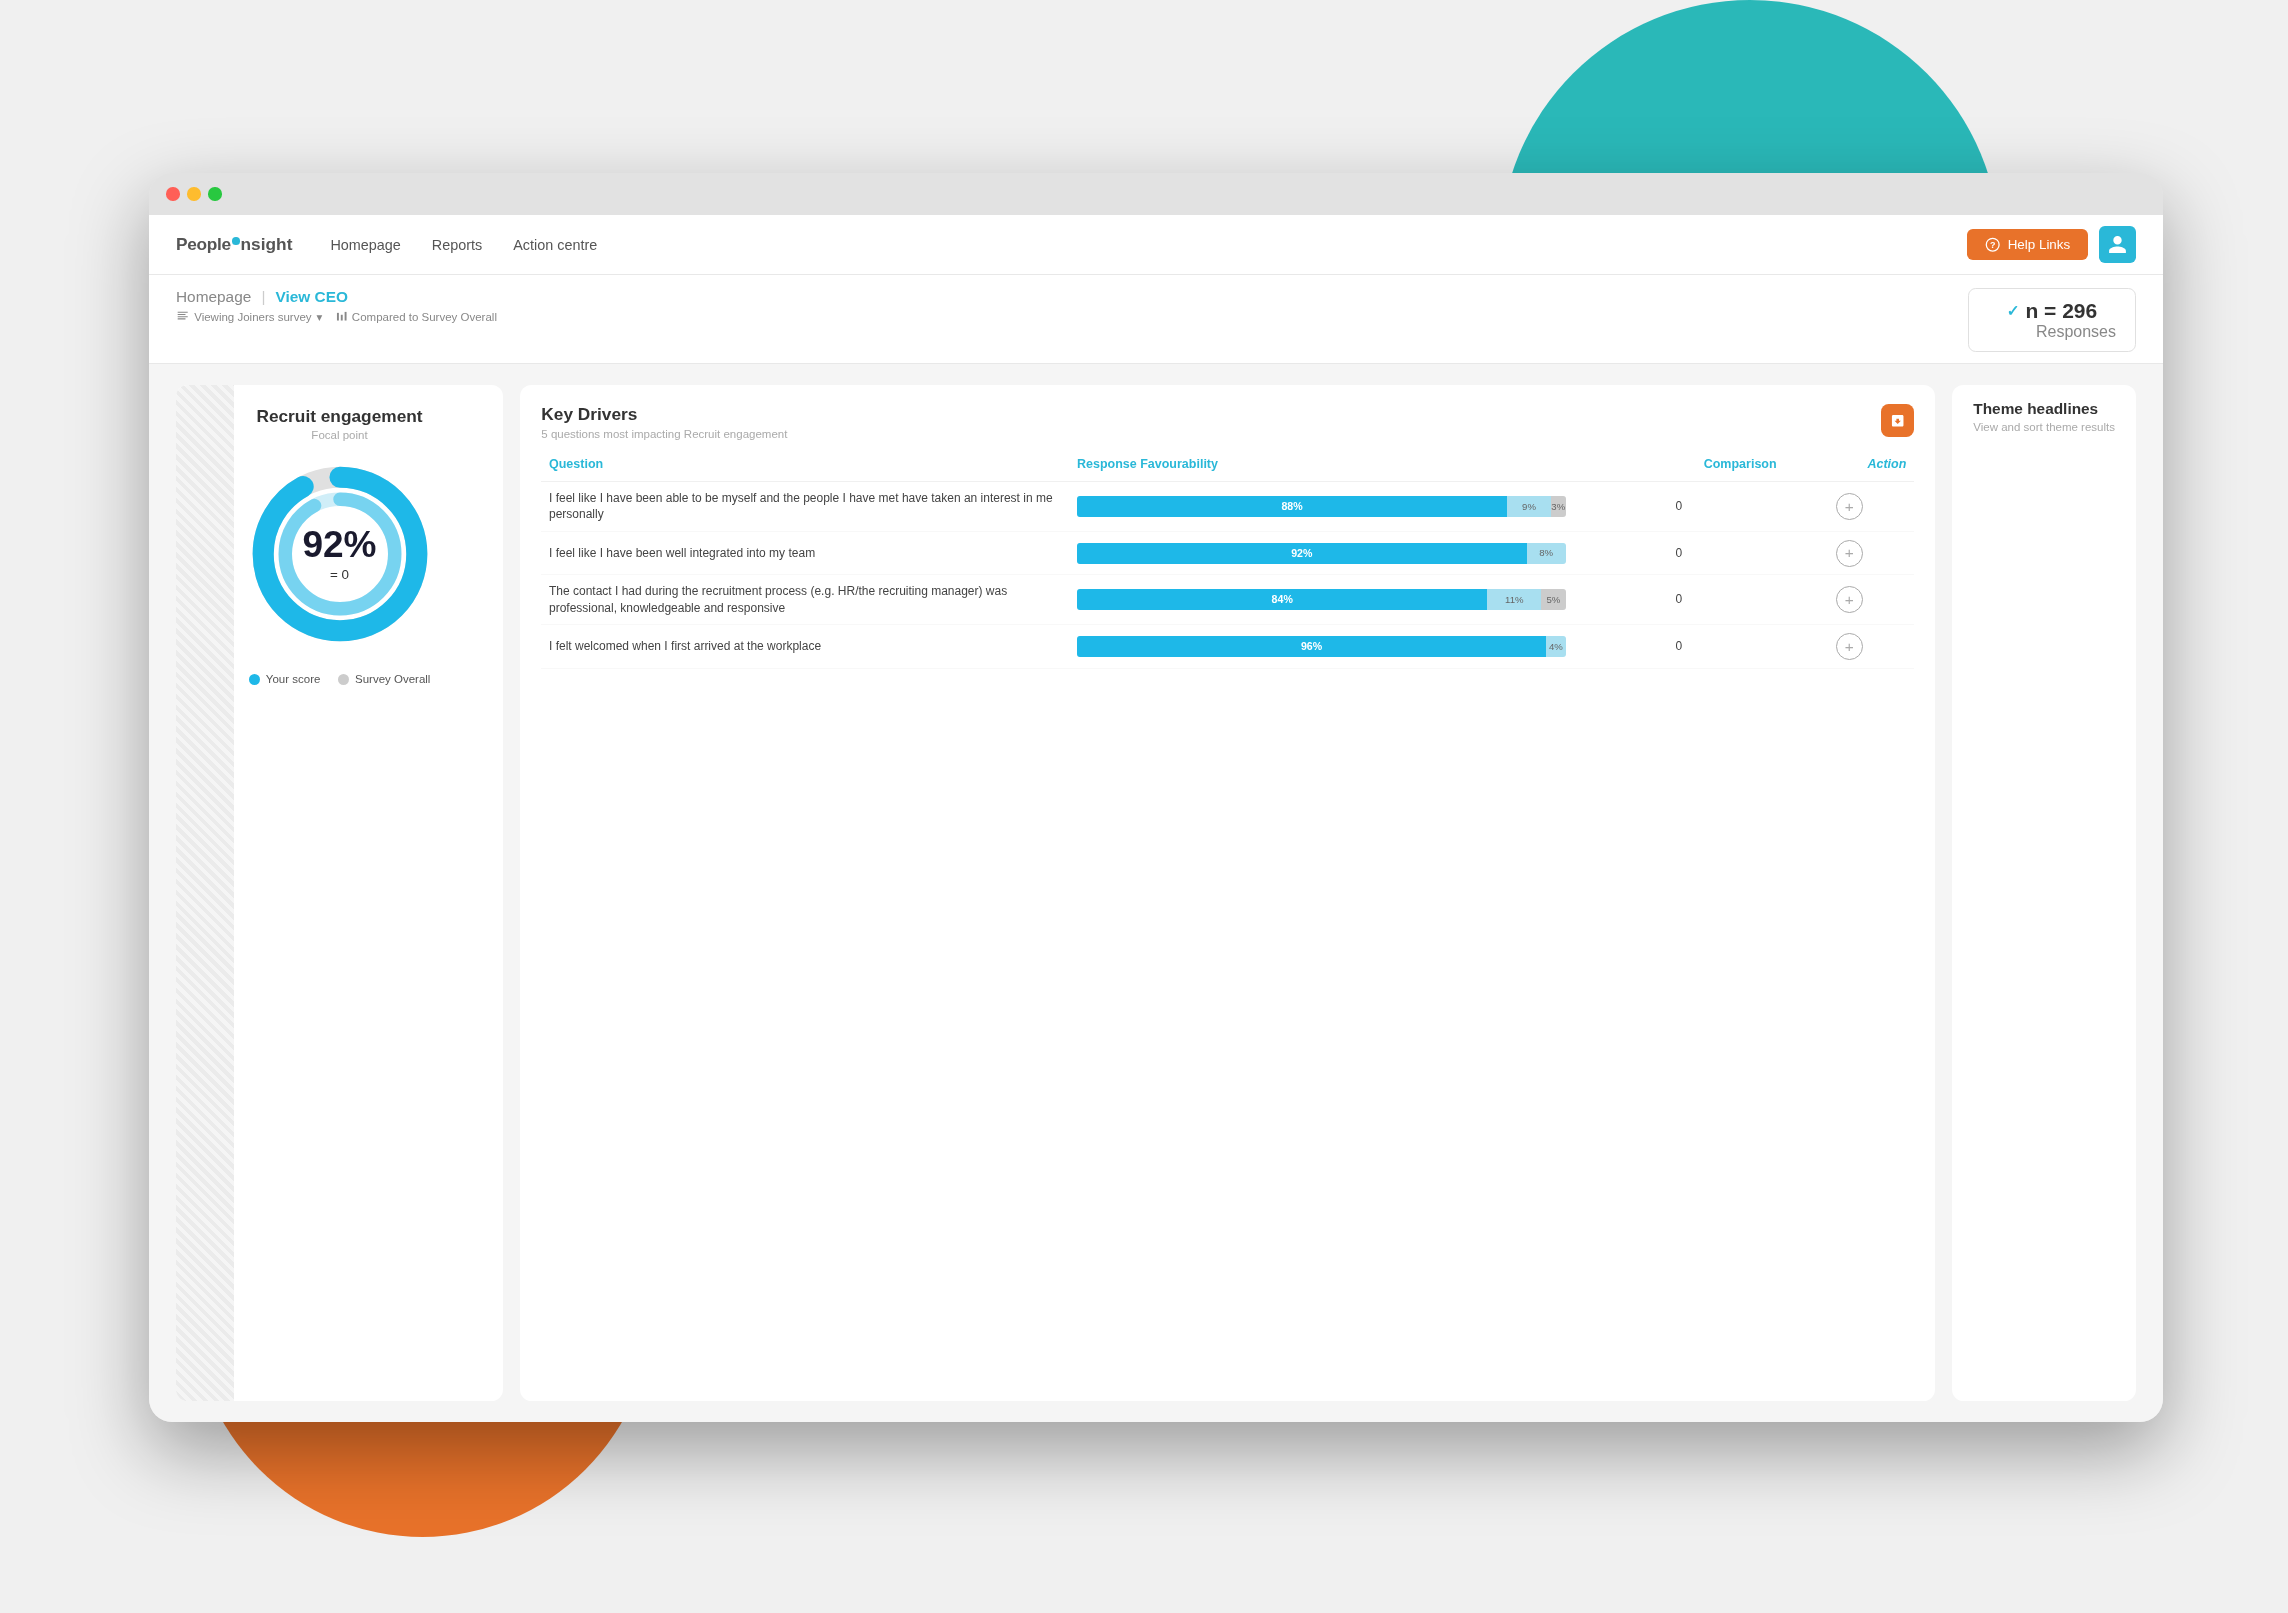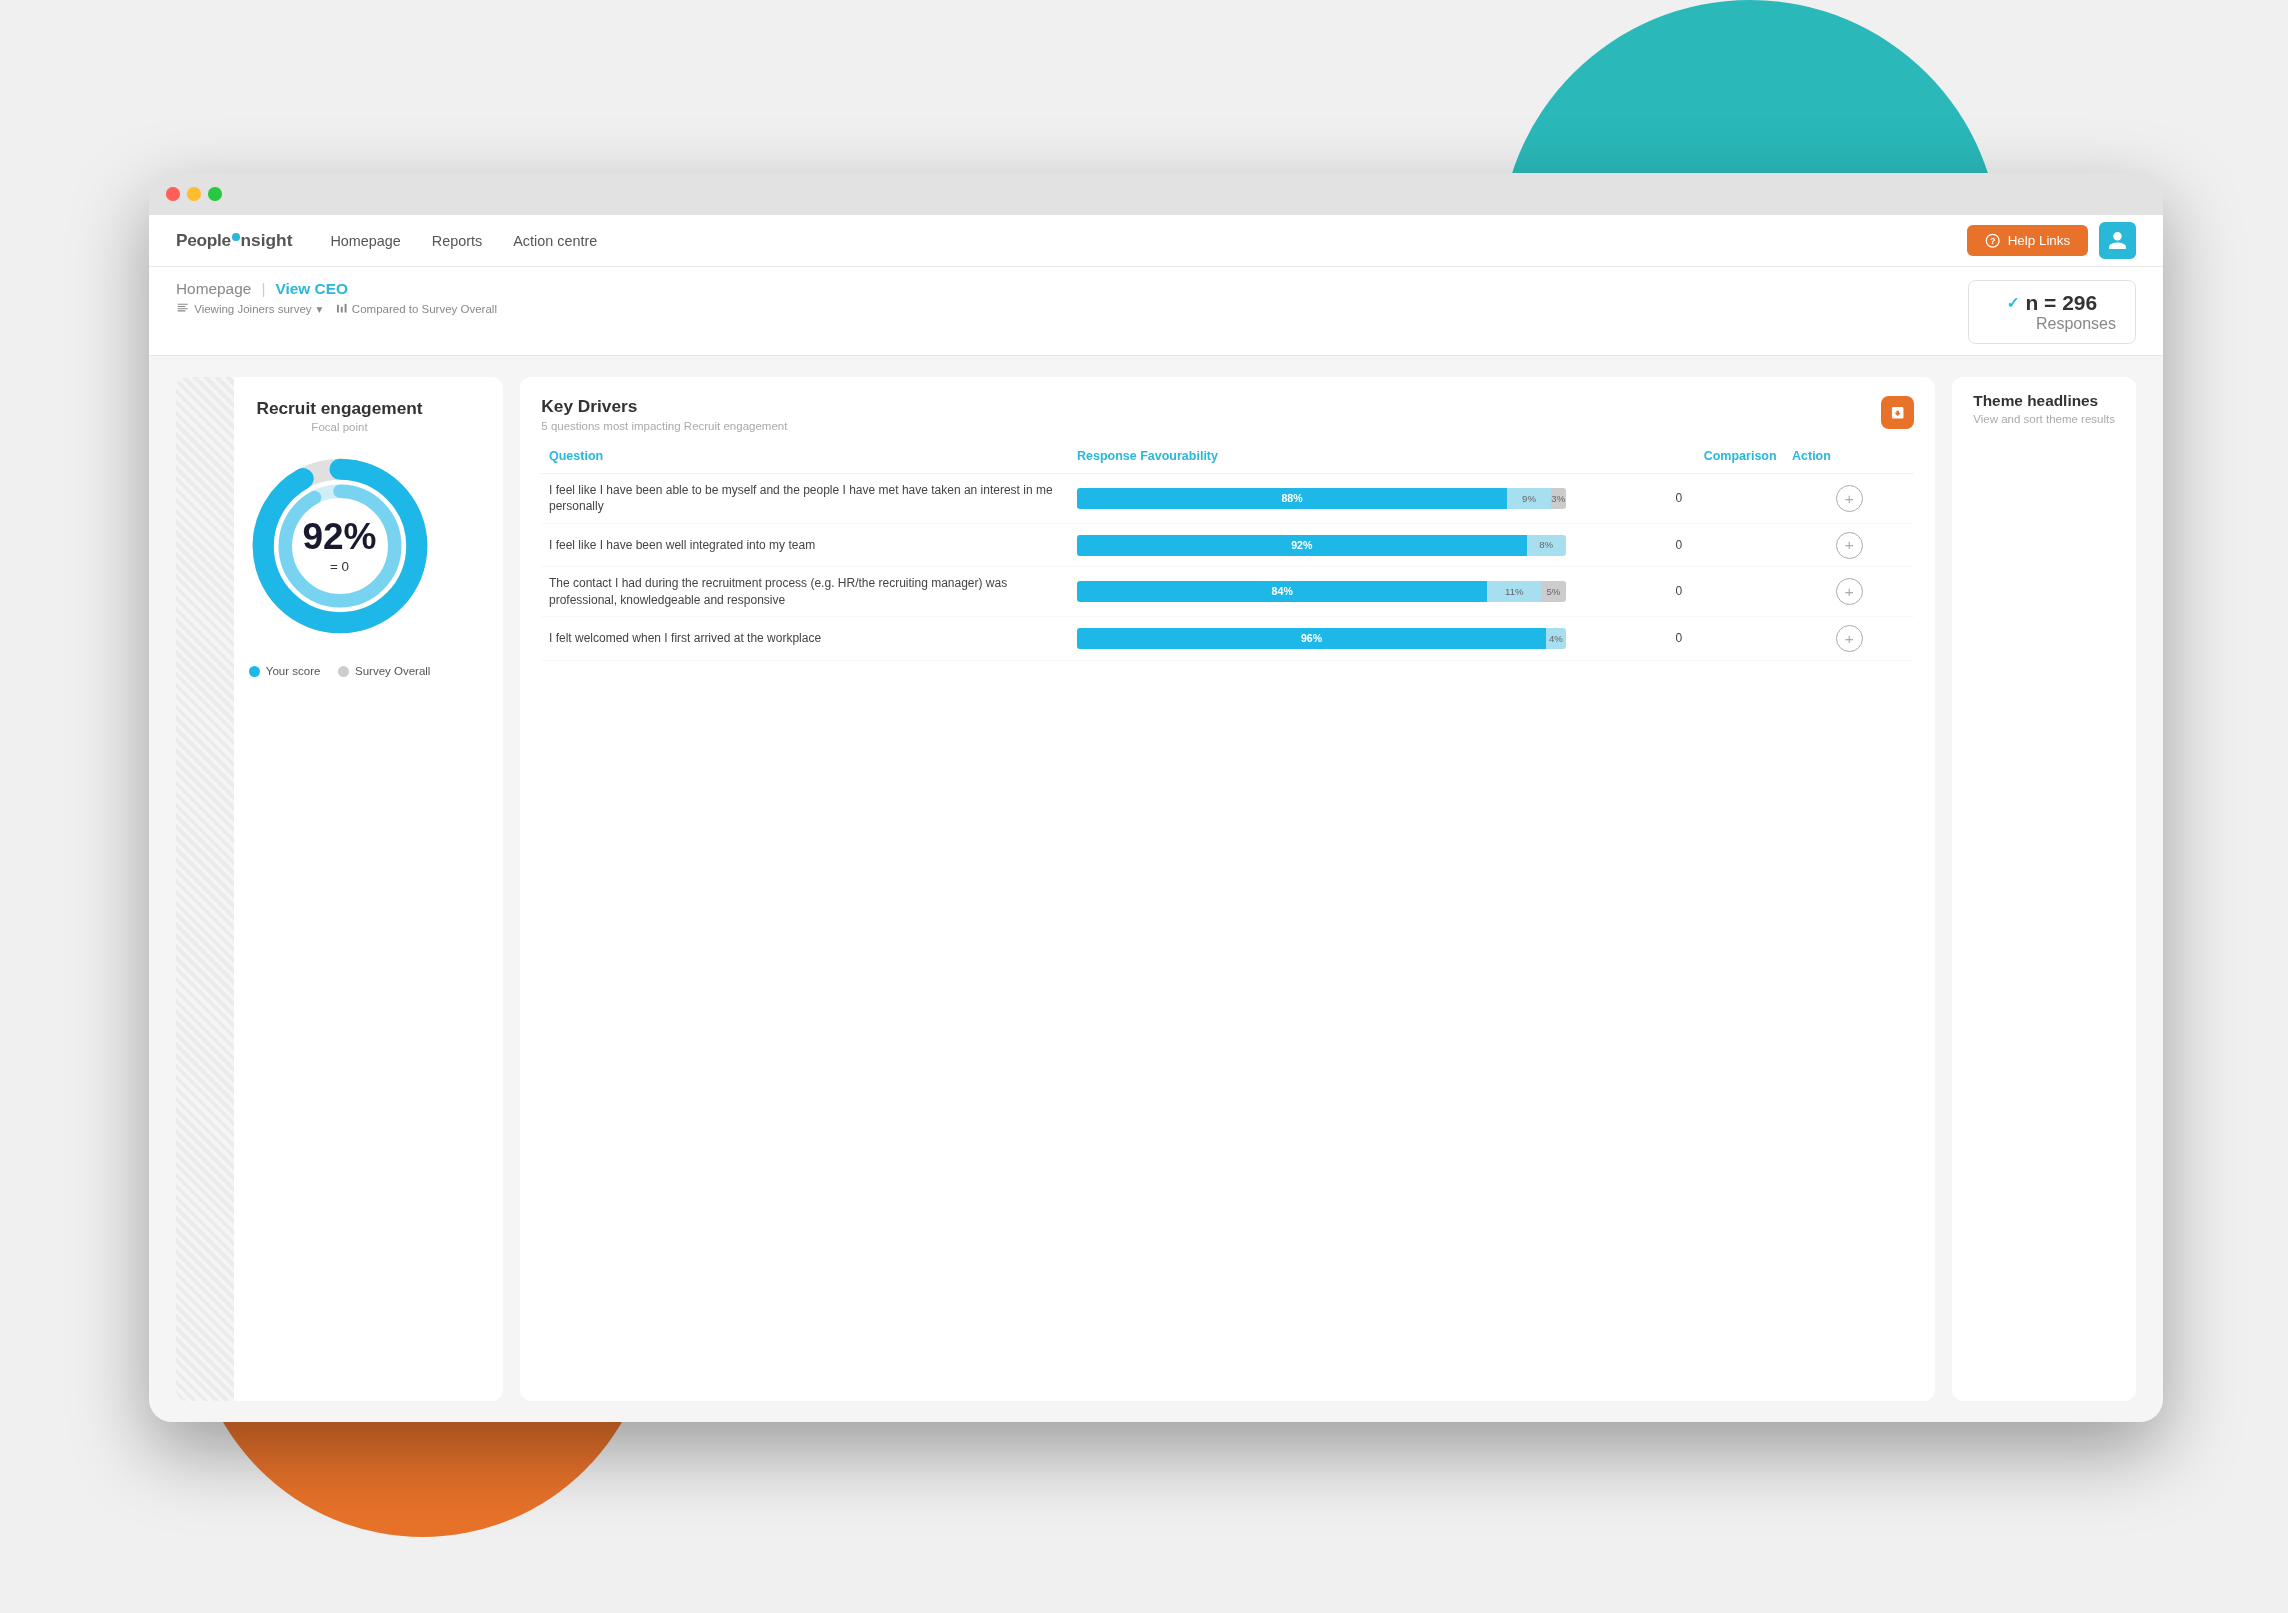--- a/index.html
+++ b/index.html
@@ -71,21 +71,21 @@
       flex: 1;
       background: #f5f5f5;
       overflow: hidden;
       display: flex;
       flex-direction: column;
     }
 
     
     .top-nav {
       background: #ffffff;
-      height: 52px;
+      height: 60px;
       display: flex;
       align-items: center;
       padding: 0 27px;
       gap: 0;
       flex-shrink: 0;
       border-bottom: 1px solid #e8e8e8;
     }
     .logo {
       display: flex;
       align-items: center;
@@ -351,21 +351,21 @@
     }
     .kd-table th {
       text-align: left;
       color: #2ab8d8;
       font-weight: 600;
       font-size: 12.5px;
       padding: 5.8px 7.7px 9.6px;
       border-bottom: 1px solid #f0f0f0;
     }
     .kd-table th.right { text-align: right; }
-    .kd-table th.center { text-align: left; }
+    .kd-table th.center { text-align: right; font-style: italic; }
     .kd-table td {
       padding: 7.7px 7.7px;
       vertical-align: middle;
       border-bottom: 1px solid #f8f8f8;
       color: #444;
       font-size: 12px;
       line-height: 1.4;
     }
     .kd-table td.center { text-align: center; }
 

